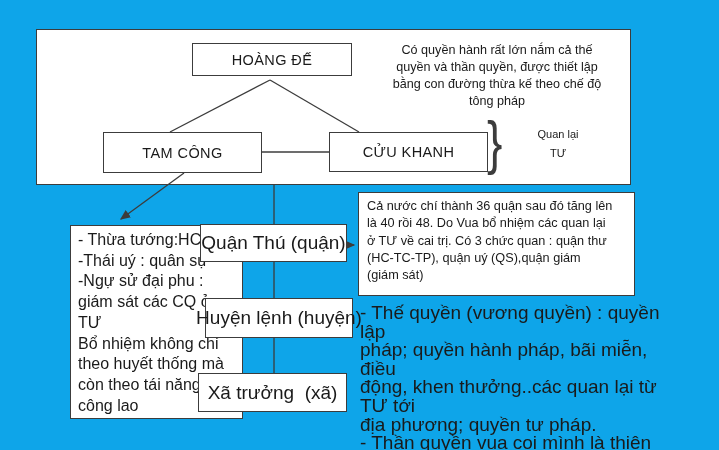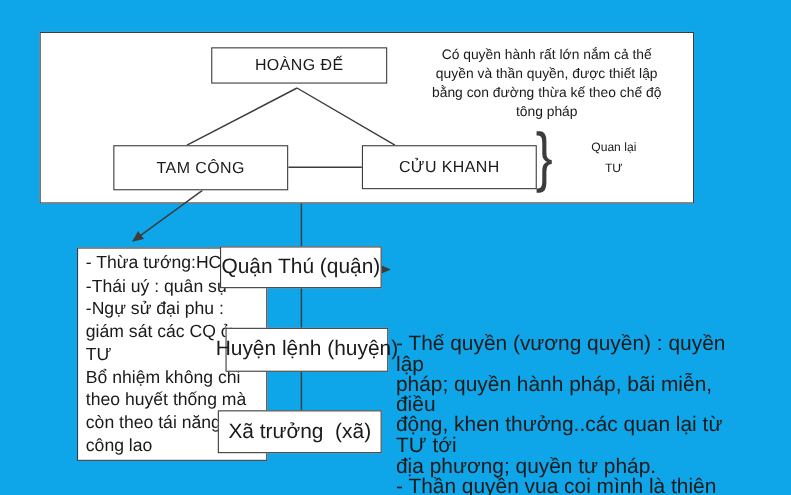--- a/index.html
+++ b/index.html
@@ -78,20 +78,25 @@
   <div class="box node" style="left:200px;top:224px;width:147px;height:38px;">
     <span class="node-label lvl2">Quận Thú (quận)</span>
   </div>
   <div class="box node" style="left:198px;top:373px;width:149px;height:39px;">
     <span class="node-label lvl2">Xã trưởng  (xã)</span>
   </div>
   <div class="box node" style="left:205px;top:298px;width:148px;height:40px;">
     <span class="node-label lvl2">Huyện lệnh (huyện)</span>
   </div>
 
+  <div class="box right-box">Cả nước chí thành 36 quận sau đó tăng lên
+là 40 rồi 48. Do Vua bổ nhiệm các quan lại
+ở TƯ về cai trị. Có 3 chức quan : quận thư
+(HC-TC-TP), quận uý (QS),quận giám
+(giám sát)</div>
 
   <div class="note powers-note">- Thế quyền (vương quyền) : quyền lập
 pháp; quyền hành pháp, bãi miễn, điều
 động, khen thưởng..các quan lại từ TƯ tới
 địa phương; quyền tư pháp.
 - Thần quyền vua coi mình là thiên tử, có
 quyền quản lý tín ngưỡng, tôn giáo trên cả
 nước</div>
 
 </div>

